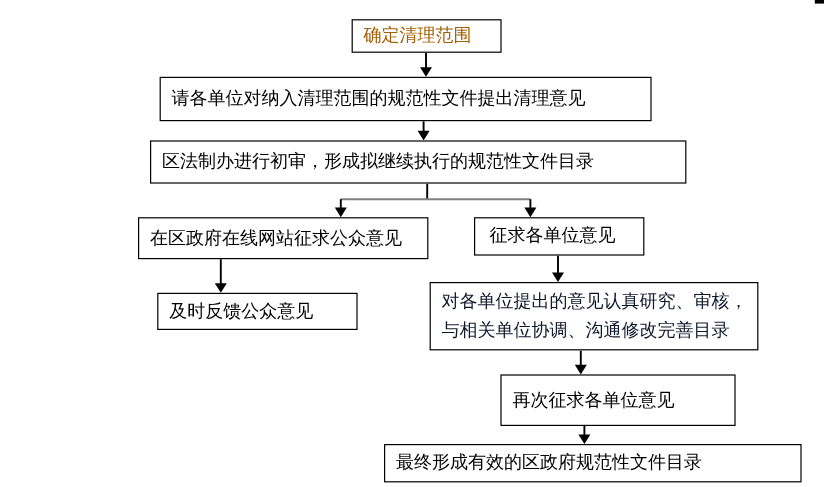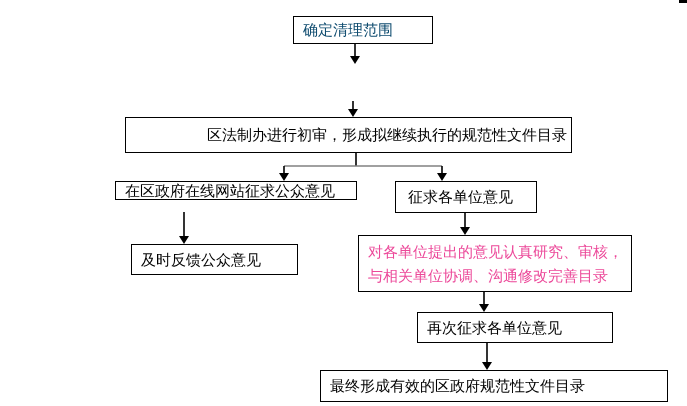--- a/index.html
+++ b/index.html
@@ -60,40 +60,43 @@
       <line x1="184" y1="212" x2="184" y2="237" stroke="#000000" stroke-width="1.6"></line>
       <polygon points="179,236 189,236 184,244" fill="#000000"></polygon>
       <line x1="465" y1="213" x2="465" y2="228" stroke="#000000" stroke-width="1.6"></line>
       <polygon points="460,227 470,227 465,235" fill="#000000"></polygon>
       <line x1="484" y1="292" x2="484" y2="305" stroke="#000000" stroke-width="1.6"></line>
       <polygon points="479,304 489,304 484,312" fill="#000000"></polygon>
       <line x1="487" y1="343" x2="487" y2="363" stroke="#000000" stroke-width="1.6"></line>
       <polygon points="482,362 492,362 487,370" fill="#000000"></polygon>
     </svg>
 
-  <div class="node" style="left: 293px; top: 16px; width: 140px; height: 28px; border-color: rgb(0, 0, 0); color: #0c4a6e;">
+  <div class="node" style="left: 293px; top: 16px; width: 125px; height: 28px; border-color: rgb(0, 0, 0); color: #a16207;">
     <span>确定清理范围</span>
   </div>
-  <div class="node" style="left: 125px; top: 117px; width: 447px; height: 36px; border-color: rgb(0, 0, 0); color: rgb(0, 0, 0); justify-content: flex-end;">
+  <div class="node" style="left: 133px; top: 64px; width: 410px; height: 37px; border-color: rgb(0, 0, 0); color: rgb(0, 0, 0);">
+    <span>请各单位对纳入清理范围的规范性文件提出清理意见</span>
+  </div>
+  <div class="node" style="left: 125px; top: 117px; width: 447px; height: 36px; border-color: rgb(0, 0, 0); color: rgb(0, 0, 0);">
     <span>区法制办进行初审，形成拟继续执行的规范性文件目录</span>
   </div>
-  <div class="node" style="left: 115px; top: 181px; width: 242px; height: 19px; border-color: rgb(0, 0, 0); color: rgb(0, 0, 0);">
+  <div class="node" style="left: 115px; top: 181px; width: 242px; height: 35px; border-color: rgb(0, 0, 0); color: rgb(0, 0, 0);">
     <span>在区政府在线网站征求公众意见</span>
   </div>
   <div class="node" style="left: 395px; top: 181px; width: 142px; height: 32px; border-color: rgb(0, 0, 0); color: rgb(0, 0, 0); padding-left: 12px;">
     <span>征求各单位意见</span>
   </div>
   <div class="node" style="left: 131px; top: 244px; width: 167px; height: 31px; border-color: rgb(0, 0, 0); color: rgb(0, 0, 0);">
     <span>及时反馈公众意见</span>
   </div>
-  <div class="node" style="left: 358px; top: 235px; width: 274px; height: 57px; border-color: rgb(0, 0, 0); color: #ec4899;">
+  <div class="node" style="left: 358px; top: 235px; width: 274px; height: 57px; border-color: rgb(0, 0, 0); color: #0f172a;">
     <span>对各单位提出的意见认真研究、审核，
 与相关单位协调、沟通修改完善目录</span>
   </div>
-  <div class="node" style="left: 417px; top: 312px; width: 196px; height: 31px; border-color: rgb(0, 0, 0); color: rgb(0, 0, 0);">
+  <div class="node" style="left: 417px; top: 312px; width: 196px; height: 43px; border-color: rgb(0, 0, 0); color: rgb(0, 0, 0);">
     <span>再次征求各单位意见</span>
   </div>
   <div class="node" style="left: 320px; top: 370px; width: 348px; height: 32px; border-color: rgb(0, 0, 0); color: rgb(0, 0, 0);">
     <span>最终形成有效的区政府规范性文件目录</span>
   </div>
 
   <div class="corner-mark" style="left: 679px; top: 0px; width: 8px; height: 3px;"></div>
 
 </div>
 

